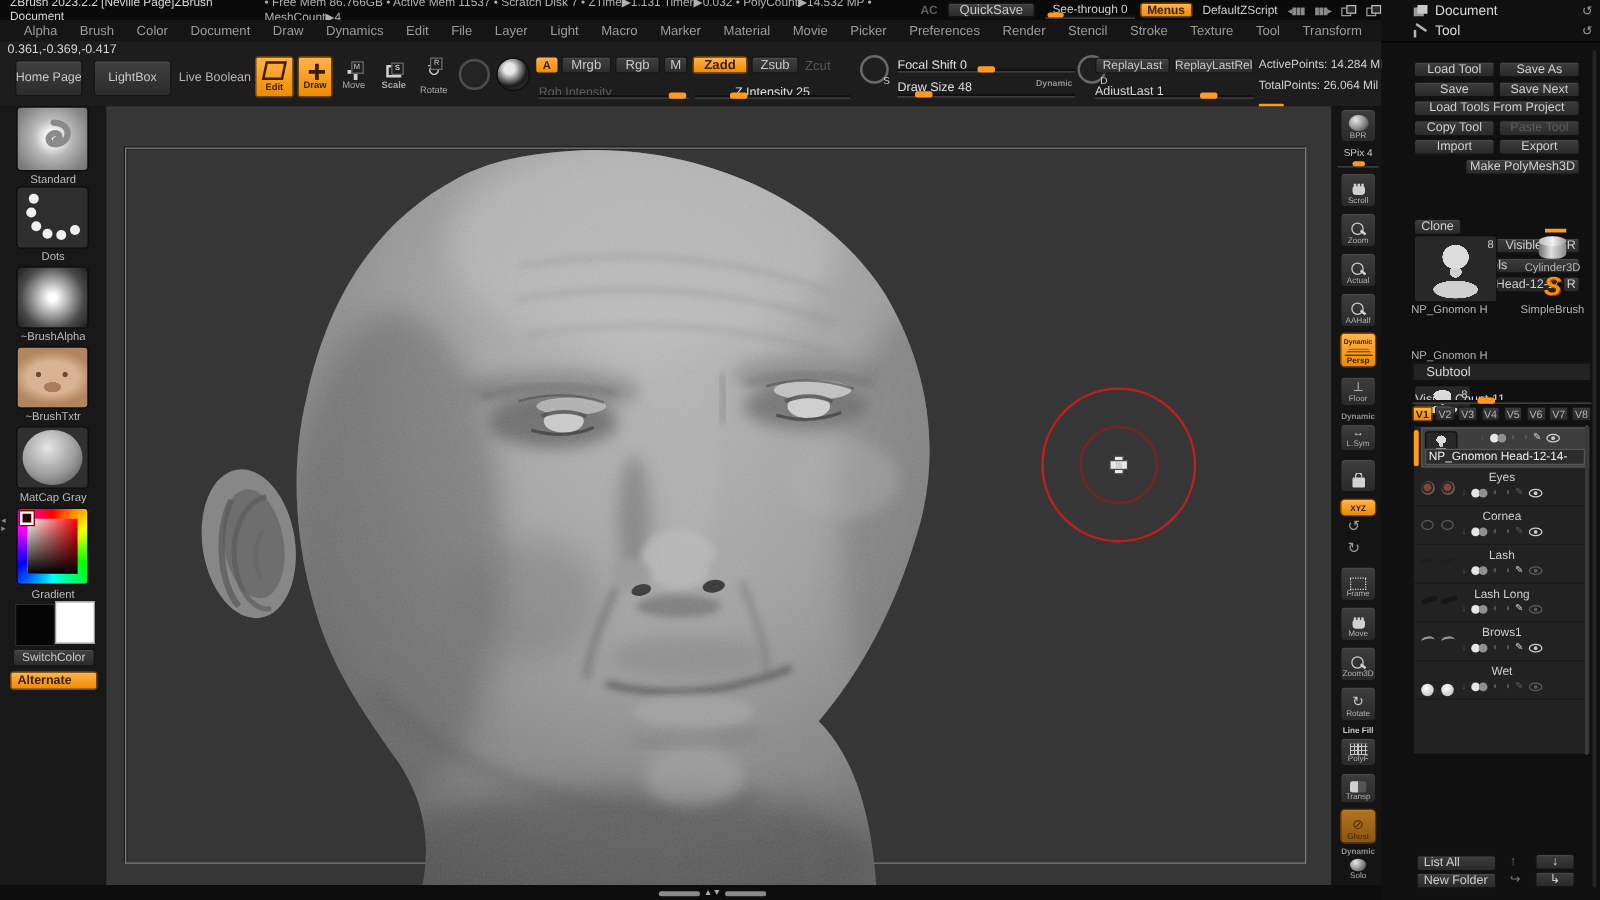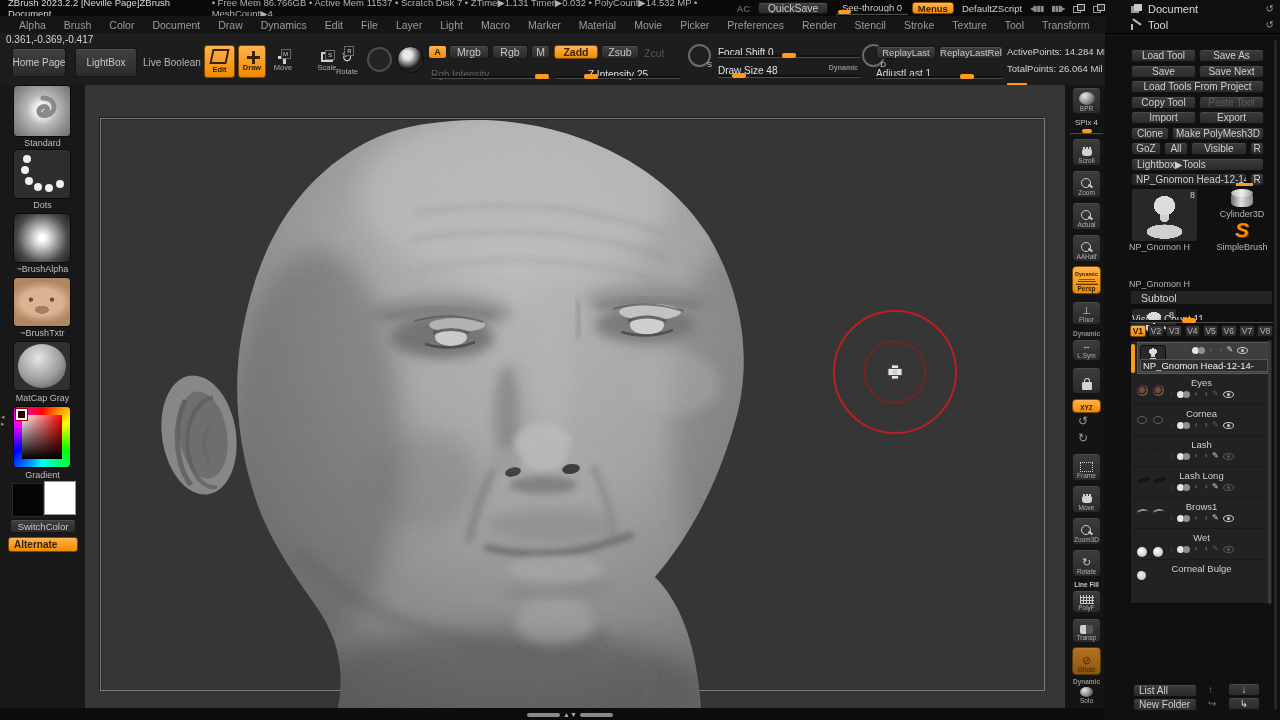--- a/index.html
+++ b/index.html
@@ -195,21 +195,21 @@
       <span class="plusic" style="color:#3a2104;width:11px;height:11px;"></span>
       <span class="cap">Draw</span>
     </div>
     <div class="iconbtn abs" style="left:269px;top:12px;width:28px;height:33px;">
       <span style="position:relative;">
         <span class="plusic" style="color:#cfcfcf;width:11px;height:11px;display:block;"></span>
         <span class="cornerbadge">M</span>
       </span>
       <span class="cap">Move</span>
     </div>
-    <div class="iconbtn abs" style="left:313px;top:12px;width:28px;height:33px;">
+    <div class="iconbtn abs" style="left:301px;top:12px;width:28px;height:33px;font-weight:bold;">
       <span style="position:relative;">
         <span class="sqic" style="display:block;"></span>
         <span class="cornerbadge">S</span>
       </span>
       <span class="cap">Scale</span>
     </div>
     <div class="iconbtn abs" style="left:333px;top:12px;width:28px;height:33px;">
       <span style="position:relative;">
         <span class="glyphic" style="font-size:13px;">↻</span>
         <span class="cornerbadge">R</span>
@@ -547,21 +547,21 @@
       </div>
       <div class="prow">
         <div class="pbtn">Copy Tool</div>
         <div class="pbtn dim">Paste Tool</div>
       </div>
       <div class="prow">
         <div class="pbtn">Import</div>
         <div class="pbtn">Export</div>
       </div>
       <div class="prow">
-        <div class="pbtn fix" style="width:38px;">Clone</div>
+        <div class="pbtn fix" style="width:38px;margin-top:48px;">Clone</div>
         <div class="pbtn">Make PolyMesh3D</div>
       </div>
       <div class="prow">
         <div class="pbtn fix" style="width:30px;text-align:right;">GoZ</div>
         <div class="pbtn fix" style="width:24px;">All</div>
         <div class="pbtn">Visible</div>
         <div class="pbtn fix" style="width:14px;">R</div>
       </div>
       <div class="prow">
         <div class="pbtn" style="justify-content:flex-start;padding-left:5px;">Lightbox▶Tools</div>
@@ -711,26 +711,20 @@
         <div class="sticons">
           <span class="sic">↓</span>
           <span class="sic paint"></span>
           <span class="sic">◐</span>
           <span class="sic">◑</span>
           <span class="sic">✎</span>
           <span class="sic eye"></span>
         </div>
       </div>
 
-      <div class="strow" style="border-bottom:none;">
-        <div class="pair ptg">
-            <i></i>
-          </div>
-        <div class="stname">Corneal Bulge</div>
-      </div>
     </div>
 
     <div class="abs" style="left:163px;top:340px;width:3px;height:264px;background:#3a3a3a;border-radius:2px;"></div>
     <div class="abs" style="left:169px;top:40px;width:3px;height:670px;background:#262626;border-radius:2px;"></div>
 
     <div class="pbtn abs" style="left:28px;top:684px;width:64px;z-index:6;justify-content:flex-start;padding-left:5px;">List All</div>
     <div class="abs glyphic" style="left:103px;top:684px;font-size:10px;color:#7a7a7a;z-index:6;">↑</div>
     <div class="pbtn abs" style="left:123px;top:683px;width:32px;z-index:6;">
       <span class="glyphic" style="font-size:10px;">↓</span>
     </div>

